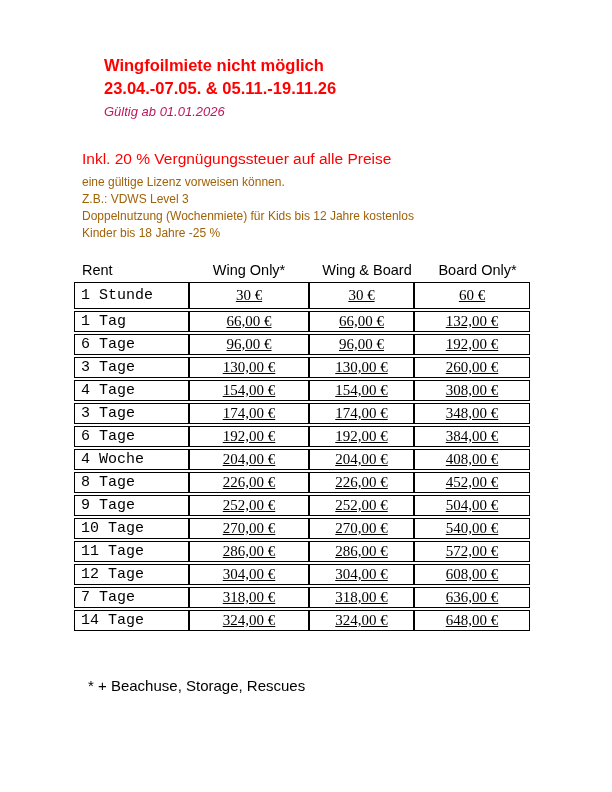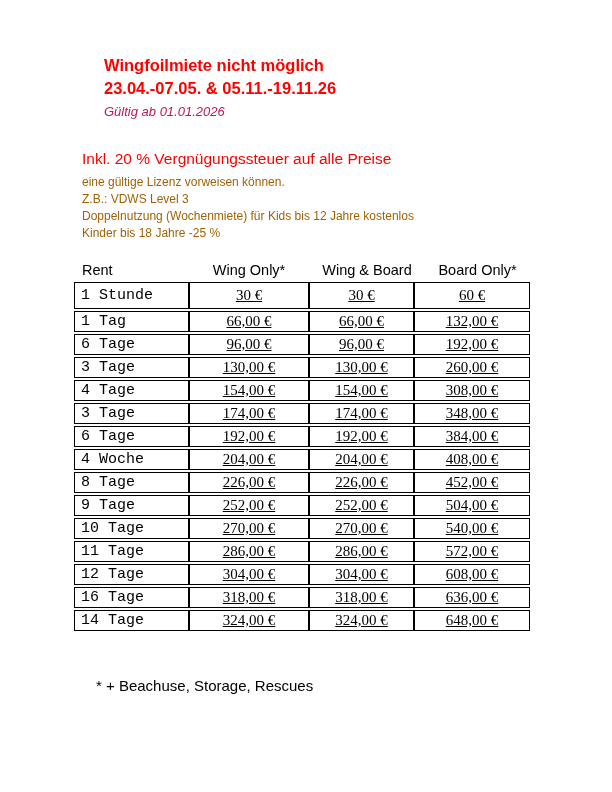--- a/index.html
+++ b/index.html
@@ -62,21 +62,21 @@
     padding: 0;
     white-space: nowrap;
     overflow: hidden;
   }
   .price-table tr.first-row td { line-height: 25px; }
   .price-table td.dur { text-align: left; padding-left: 6px; font-family: Liberation Mono, monospace; }
   .price-table td.price { text-align: center; text-decoration: underline; }
 
   
   .footnote {
-    position: absolute; left: 96px; top: 676px;
+    position: absolute; left: 88px; top: 676px;
     font-size: 15px; line-height: 20px; white-space: nowrap; color: #000;
   }
 </style>
 </head>
 <body>
 
 <div class="page">
 
   <div class="heading-block">
     <div class="title-red">Wingfoilmiete nicht möglich</div>
@@ -180,21 +180,21 @@
           <td class="price">286,00 €</td>
           <td class="price">572,00 €</td>
         </tr>
         <tr>
           <td class="dur">12 Tage</td>
           <td class="price">304,00 €</td>
           <td class="price">304,00 €</td>
           <td class="price">608,00 €</td>
         </tr>
         <tr>
-          <td class="dur">16 Tage</td>
+          <td class="dur">7 Tage</td>
           <td class="price">318,00 €</td>
           <td class="price">318,00 €</td>
           <td class="price">636,00 €</td>
         </tr>
         <tr>
           <td class="dur">14 Tage</td>
           <td class="price">324,00 €</td>
           <td class="price">324,00 €</td>
           <td class="price">648,00 €</td>
         </tr>

